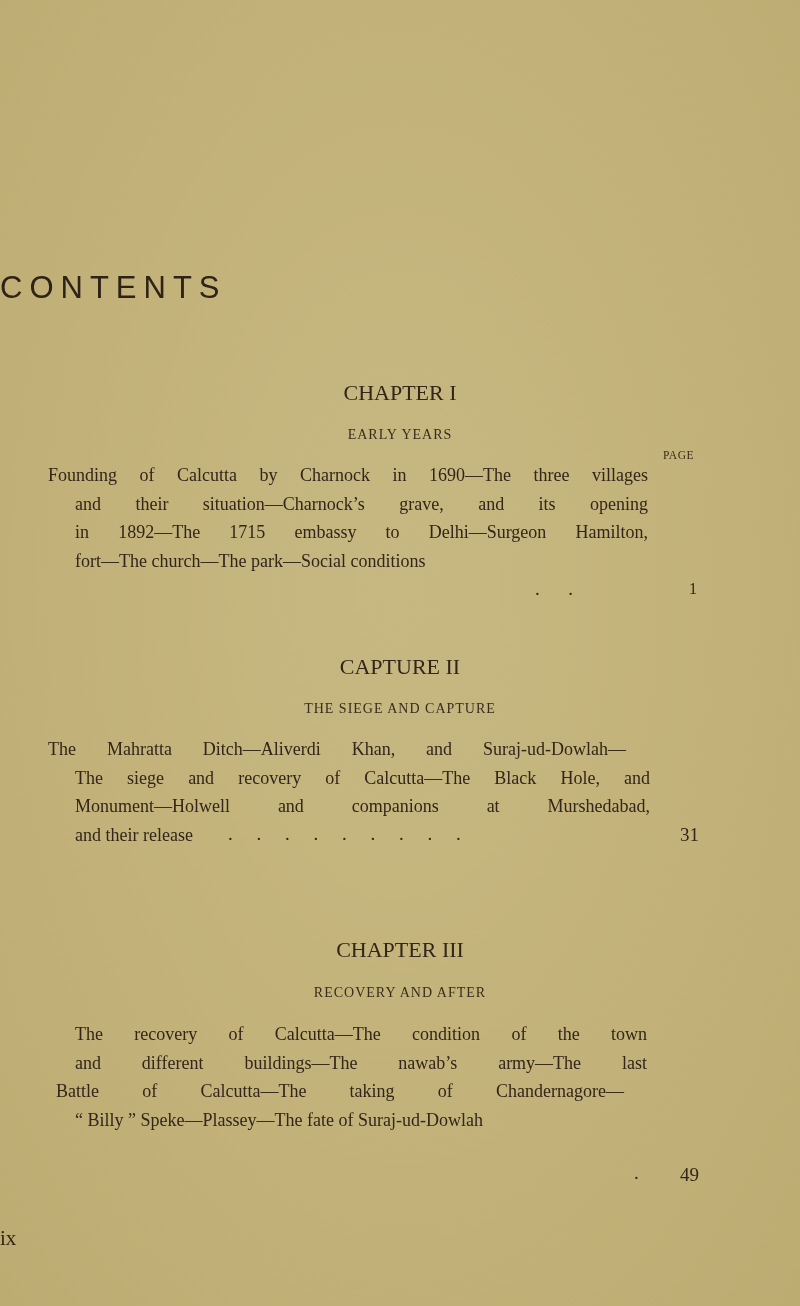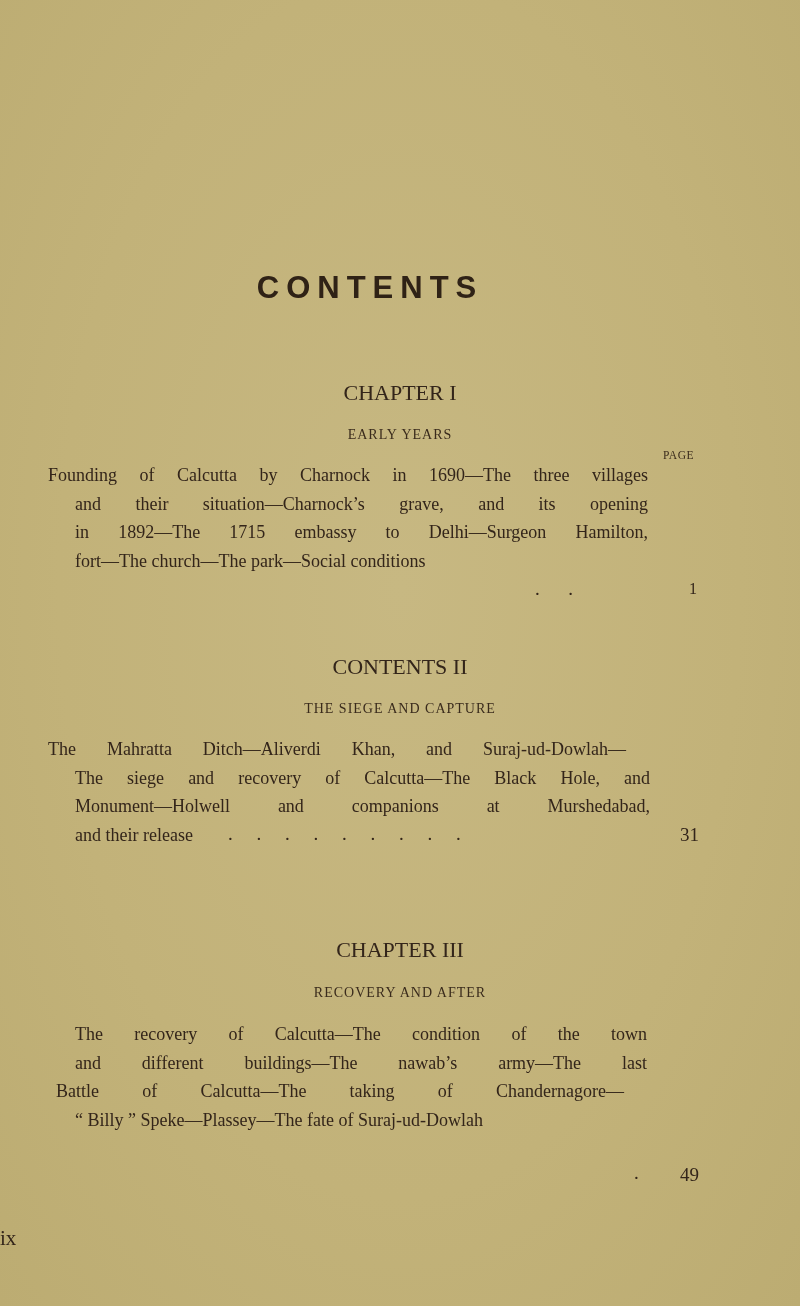--- a/index.html
+++ b/index.html
@@ -19,25 +19,25 @@
       position: absolute;
       left: 0; top: 0;
       width: 800px; height: 1306px;
       background: radial-gradient(ellipse at 50% 45%, #c7b882 0%, #c2b279 60%, #bcac72 100%);
     }
     .title {
       position: absolute;
       top: 270px;
       left: 0;
       width: 740px;
-      text-align: center;
+      text-align: left;
       font-family: "Liberation Sans", "DejaVu Sans", sans-serif;
       font-size: 31px;
       letter-spacing: 7px;
-      font-weight: bold;
+      font-weight: normal;
       color: #2f2216;
     }
     .chapter-heading {
       position: absolute;
       left: 0;
       width: 800px;
       text-align: center;
       font-size: 22px;
       color: #33251a;
     }
@@ -111,21 +111,21 @@
     <span class="line first">Founding of Calcutta by Charnock in 1690—The three villages</span>
     <span class="line indent" style="width:573px;">and their situation—Charnock’s grave, and its opening</span>
     <span class="line indent" style="width:573px;">in 1892—The 1715 embassy to Delhi—Surgeon Hamilton,</span>
     <span class="line indent last">
       <span>fort—The church—The park—Social conditions</span>
     </span>
   </div>
   <span class="pg" style="left:535px; top:578px; white-space:pre;">.      .</span>
   <span class="pg" style="left:689px; top:580px; font-size:16px;">1</span>
 
-  <div class="chapter-heading" style="top:654px;">CONTENTS II</div>
+  <div class="chapter-heading" style="top:654px;">CAPTURE II</div>
   <div class="chapter-sub" style="top:701px;">THE SIEGE AND CAPTURE</div>
 
   <div class="entry" style="top:735px;">
     <span class="line first" style="width:578px;">The Mahratta Ditch—Aliverdi Khan, and Suraj-ud-Dowlah—</span>
     <span class="line indent" style="width:575px;">The siege and recovery of Calcutta—The Black Hole, and</span>
     <span class="line indent" style="width:575px;">Monument—Holwell and companions at Murshedabad,</span>
     <span class="line indent last">
       <span>and their release</span>
     </span>
   </div>

